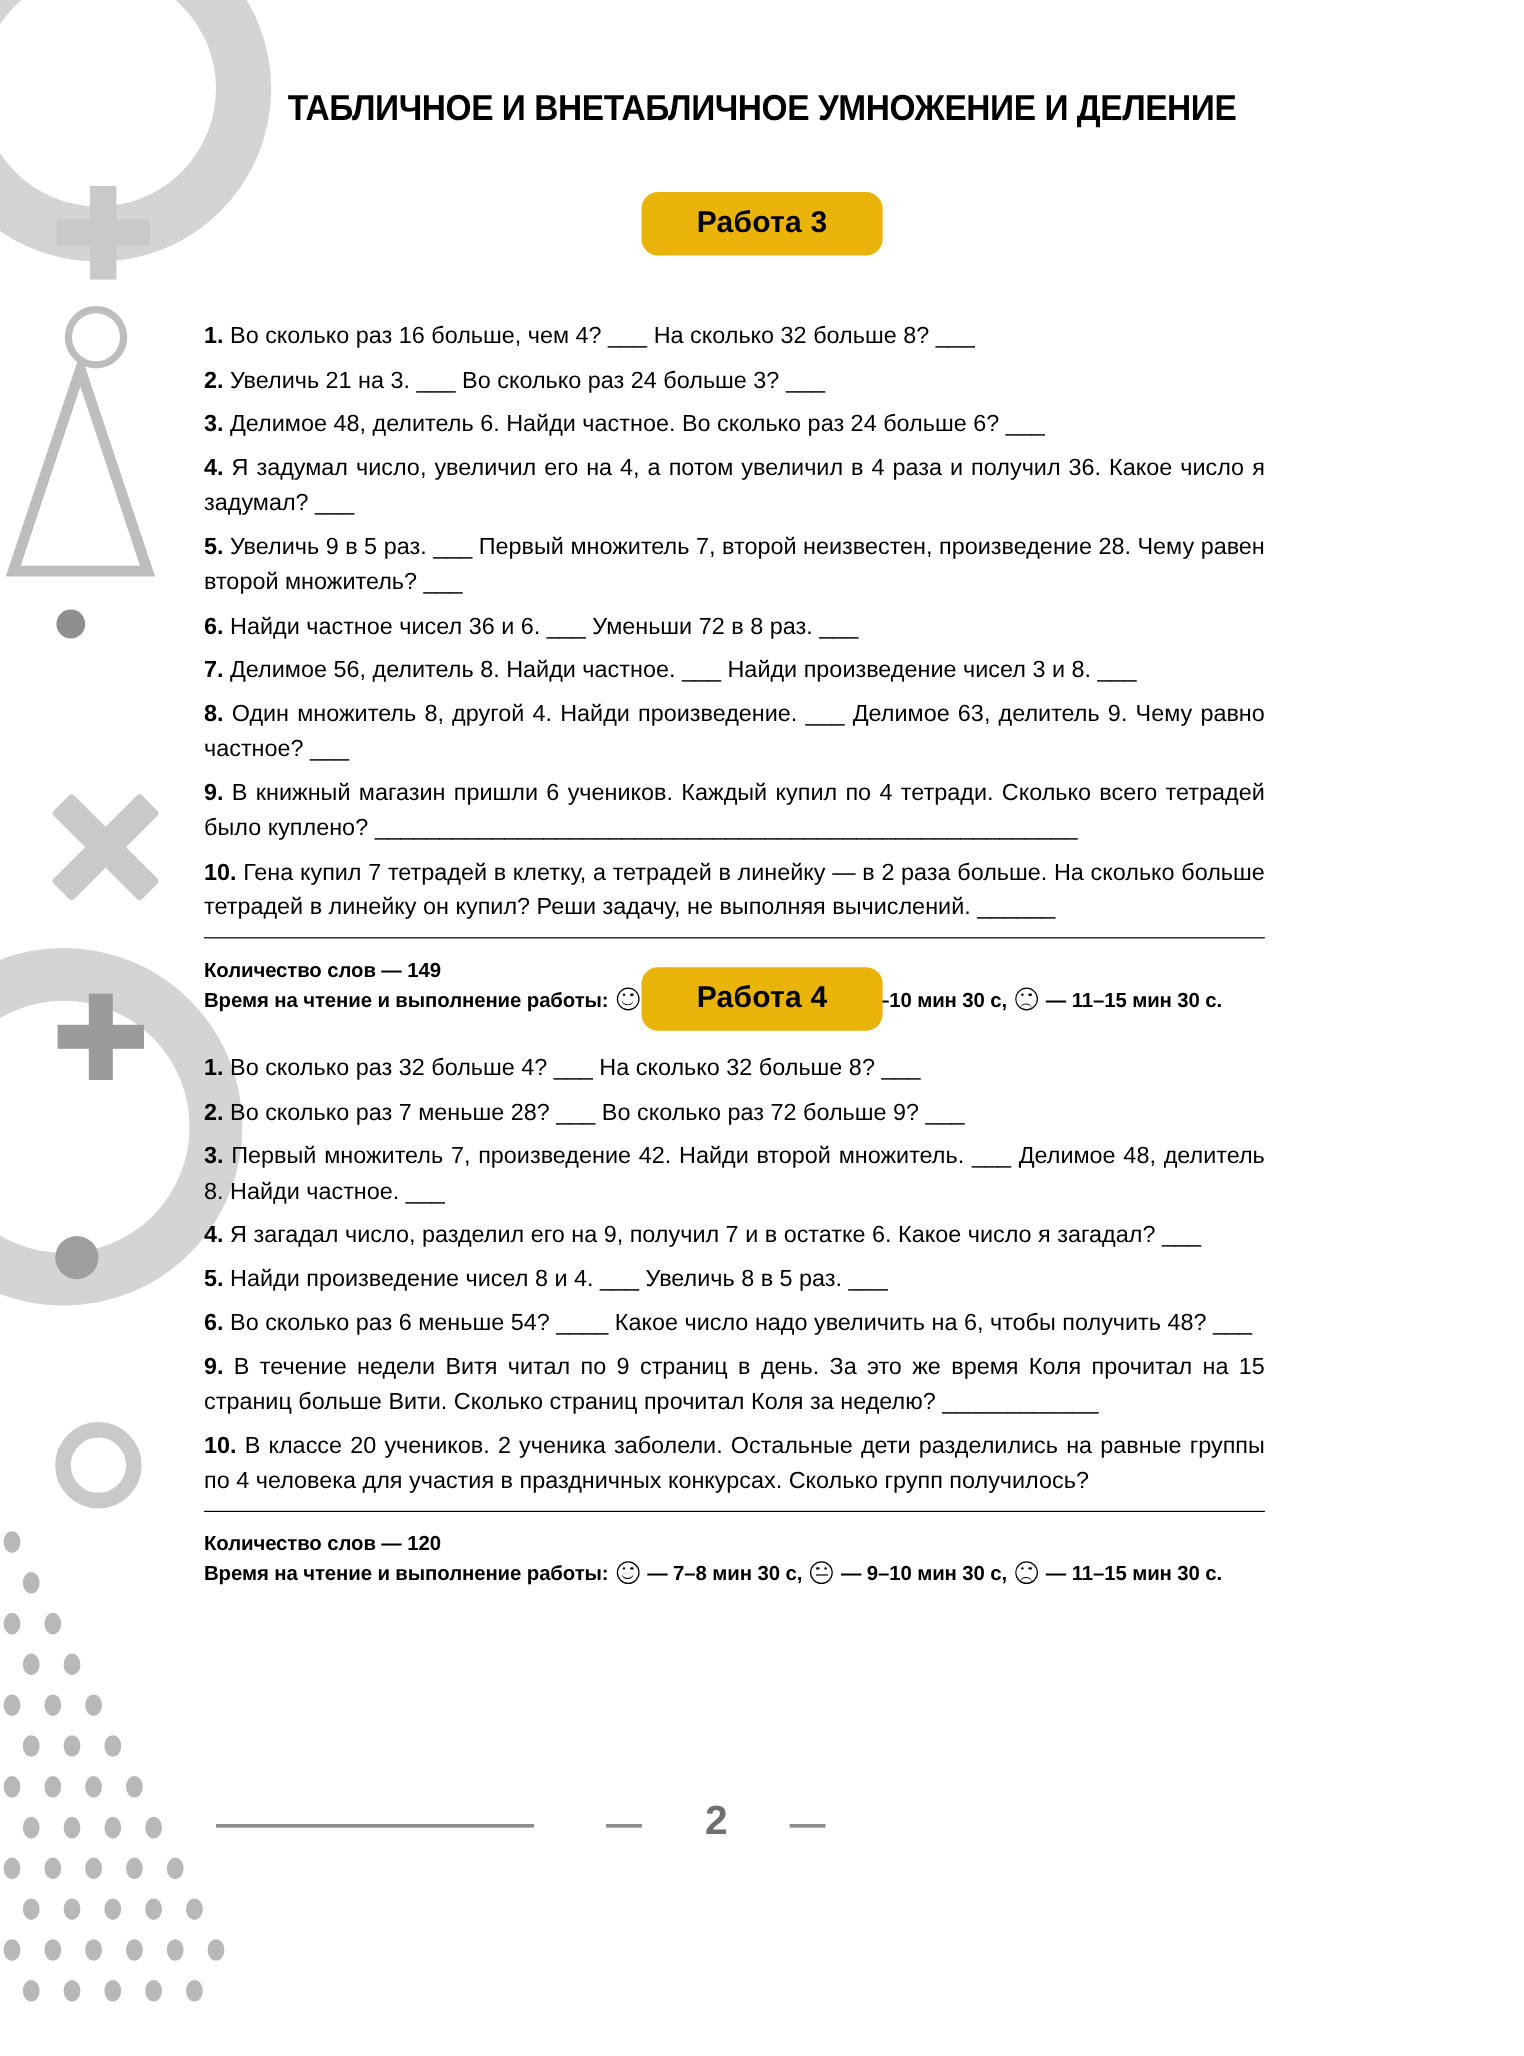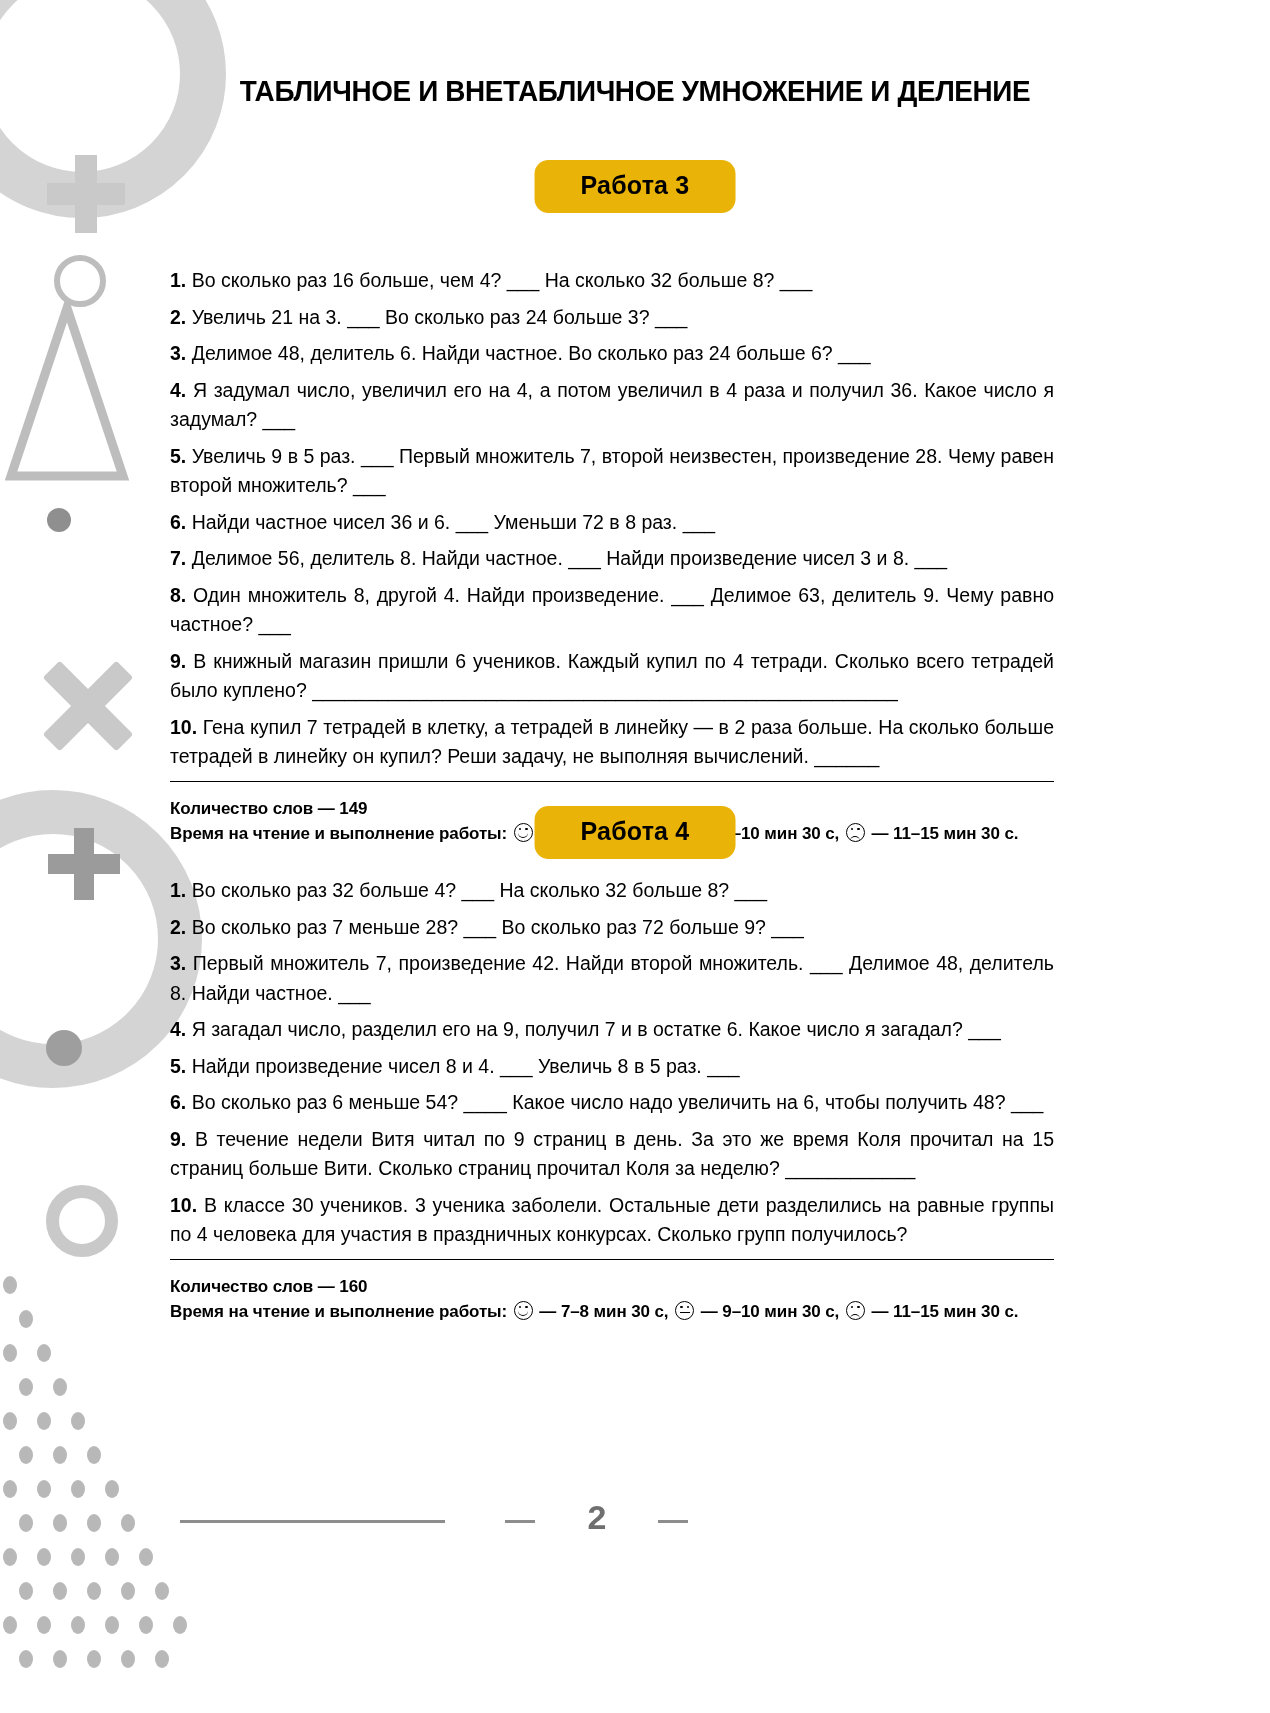--- a/index.html
+++ b/index.html
@@ -212,25 +212,25 @@
   <div class="pill w4">Работа 4</div>
   <div class="block w4">
     <div id="qlist-1">
         <p class="q"><span class="num">1.</span><span> Во сколько раз 32 больше 4? ___ На сколько 32 больше 8? ___</span></p>
         <p class="q"><span class="num">2.</span><span> Во сколько раз 7 меньше 28? ___ Во сколько раз 72 больше 9? ___</span></p>
         <p class="q"><span class="num">3.</span><span> Первый множитель 7, произведение 42. Найди второй множитель. ___ Делимое 48, делитель 8. Найди частное. ___</span></p>
         <p class="q"><span class="num">4.</span><span> Я загадал число, разделил его на 9, получил 7 и в остатке 6. Какое число я загадал? ___</span></p>
         <p class="q"><span class="num">5.</span><span> Найди произведение чисел 8 и 4. ___ Увеличь 8 в 5 раз. ___</span></p>
         <p class="q"><span class="num">6.</span><span> Во сколько раз 6 меньше 54? ____ Какое число надо увеличить на 6, чтобы получить 48? ___</span></p>
         <p class="q"><span class="num">9.</span><span> В течение недели Витя читал по 9 страниц в день. За это же время Коля прочитал на 15 страниц больше Вити. Сколько страниц прочитал Коля за неделю? ____________</span></p>
-        <p class="q"><span class="num">10.</span><span> В классе 30 учеников. 3 ученика заболели. Остальные дети разделились на равные группы по 4 человека для участия в праздничных конкурсах. Сколько групп получилось?</span></p>
+        <p class="q"><span class="num">10.</span><span> В классе 20 учеников. 2 ученика заболели. Остальные дети разделились на равные группы по 4 человека для участия в праздничных конкурсах. Сколько групп получилось?</span></p>
       </div>
     <hr class="rule">
     <div class="stats">
-      <div>Количество слов — 160</div>
+      <div>Количество слов — 120</div>
       <div class="line2" id="times-1"><span>Время на чтение и выполнение работы: </span><span class="emo smile"><i class="l"></i><i class="r"></i><u></u></span><span> — 7–8 мин 30 с, </span><span class="emo neutral"><i class="l"></i><i class="r"></i><u></u></span><span> — 9–10 мин 30 с, </span><span class="emo sad"><i class="l"></i><i class="r"></i><u></u></span><span> — 11–15 мин 30 с.</span></div>
     </div>
   </div>
 
   <div class="footer">
     <div class="frule"></div>
     <div class="dash-l"></div>
     <div class="pnum">2</div>
     <div class="dash-r"></div>
   </div>

